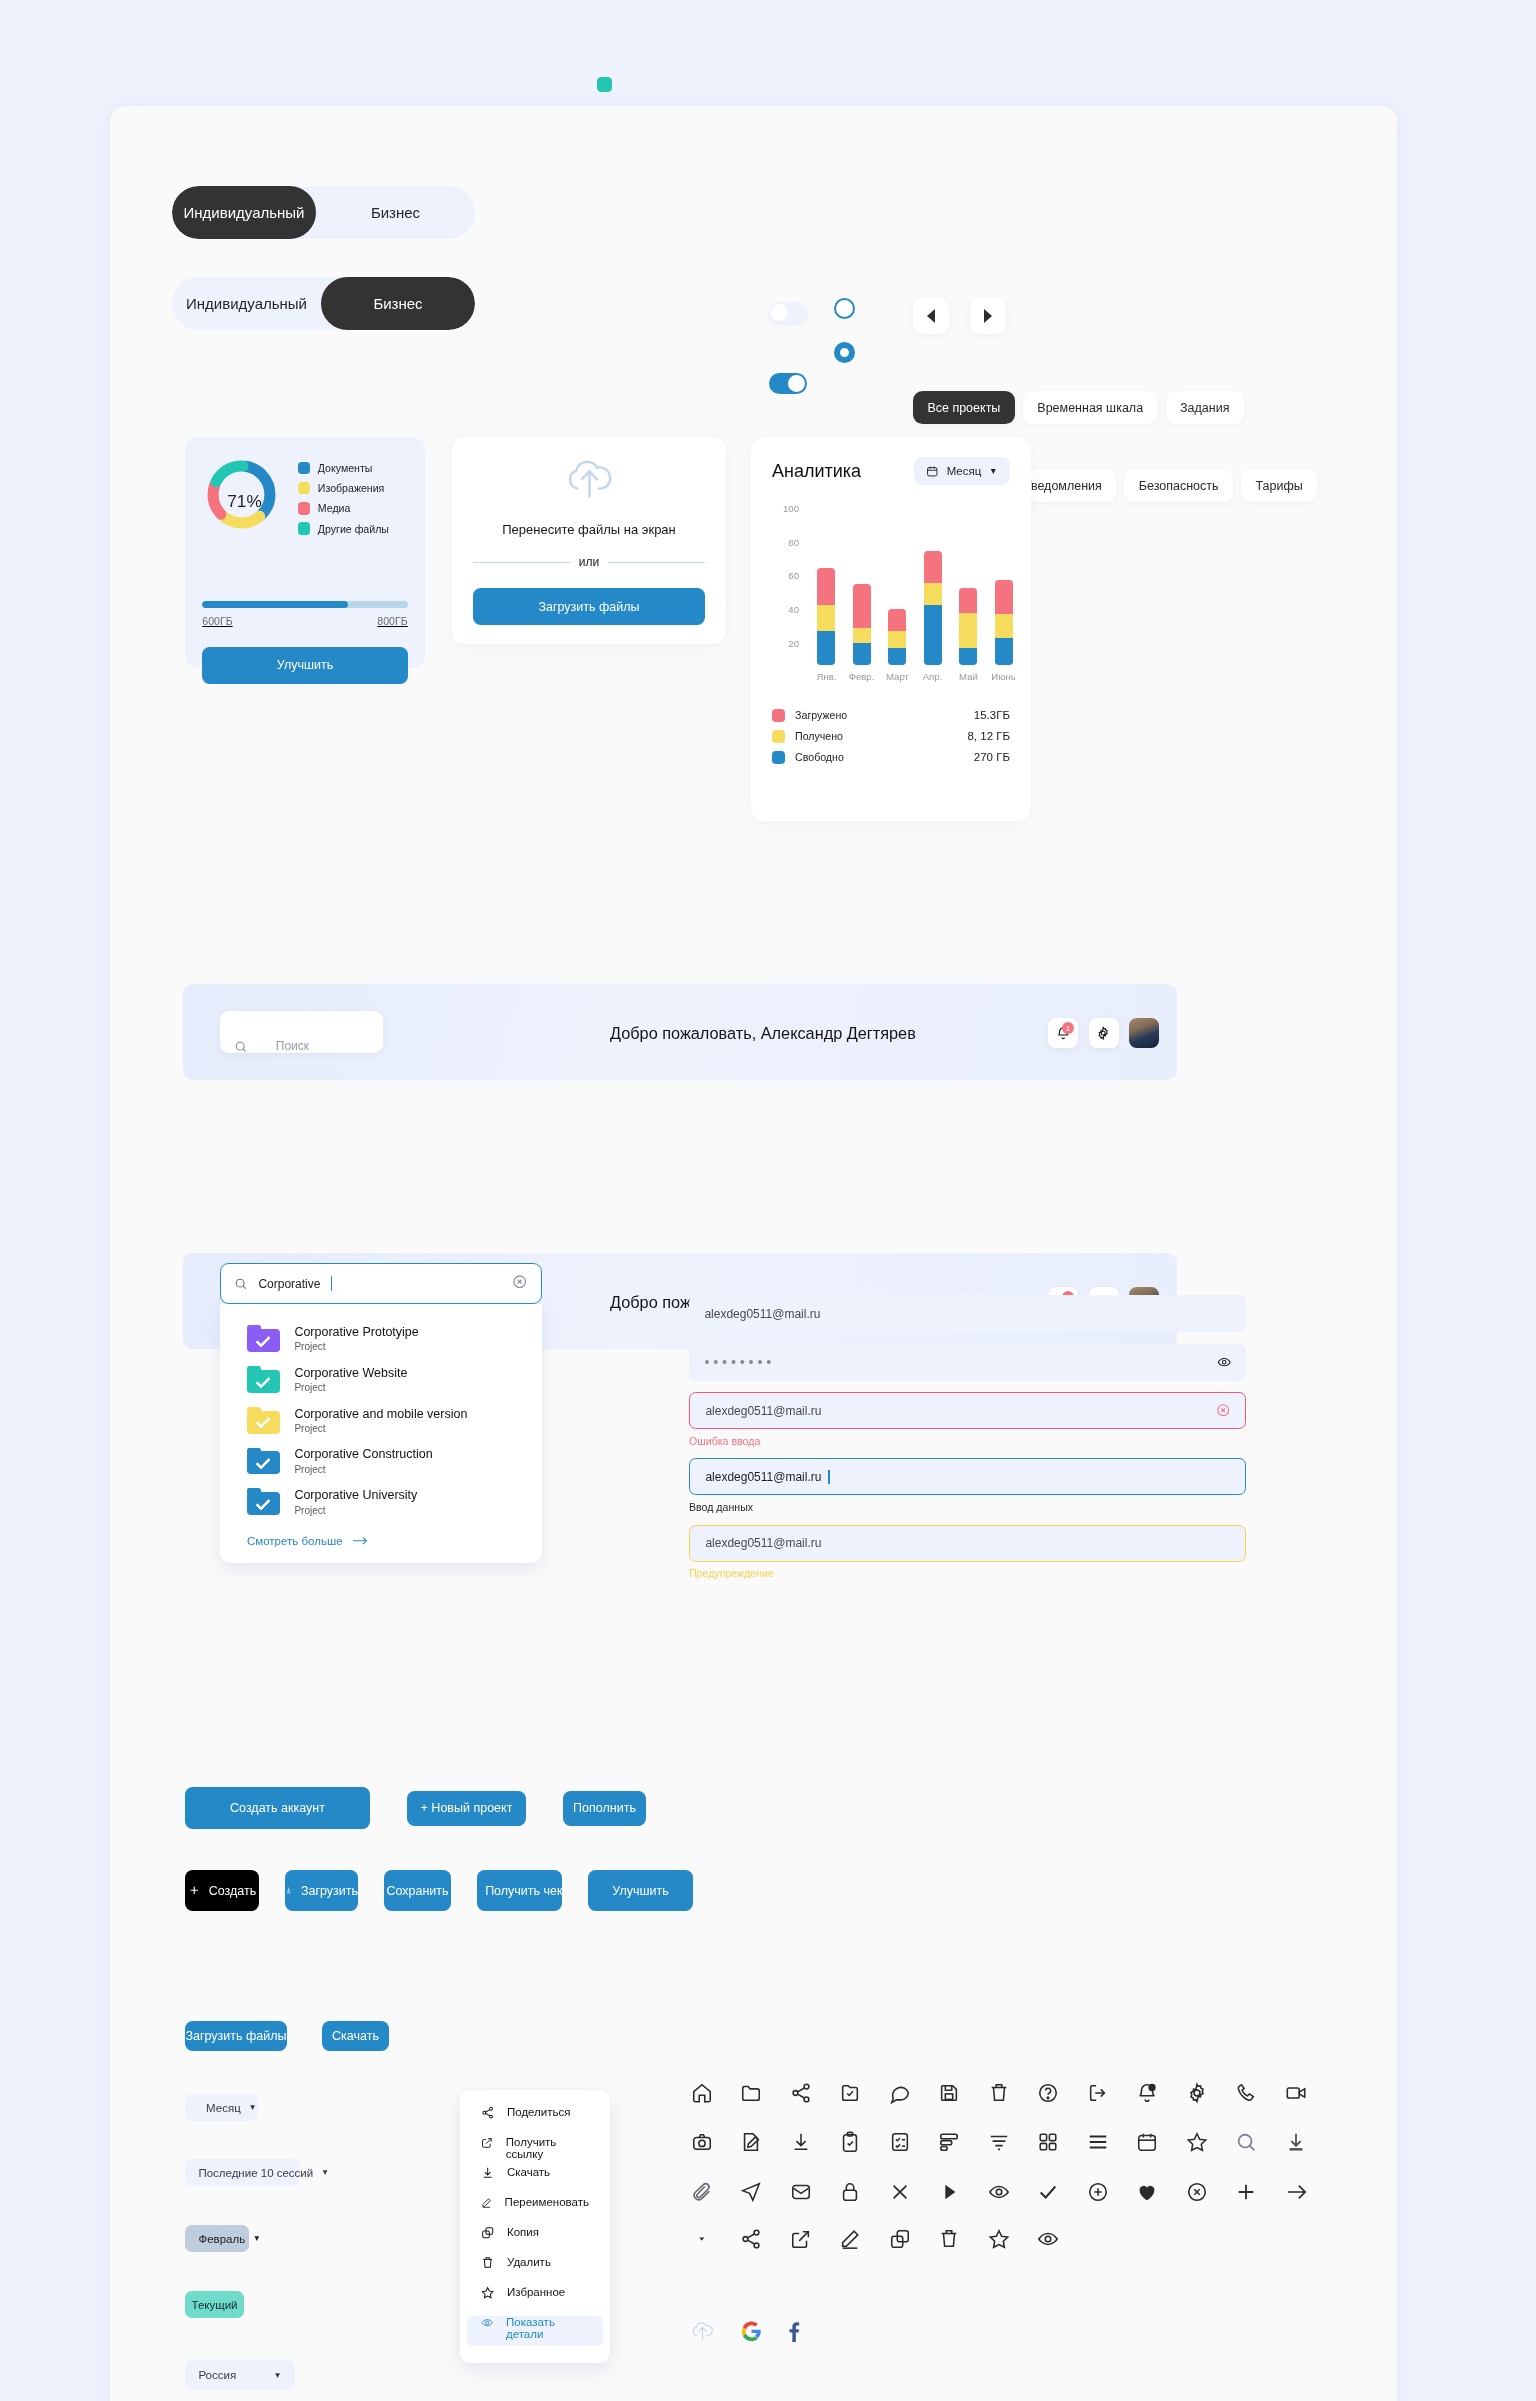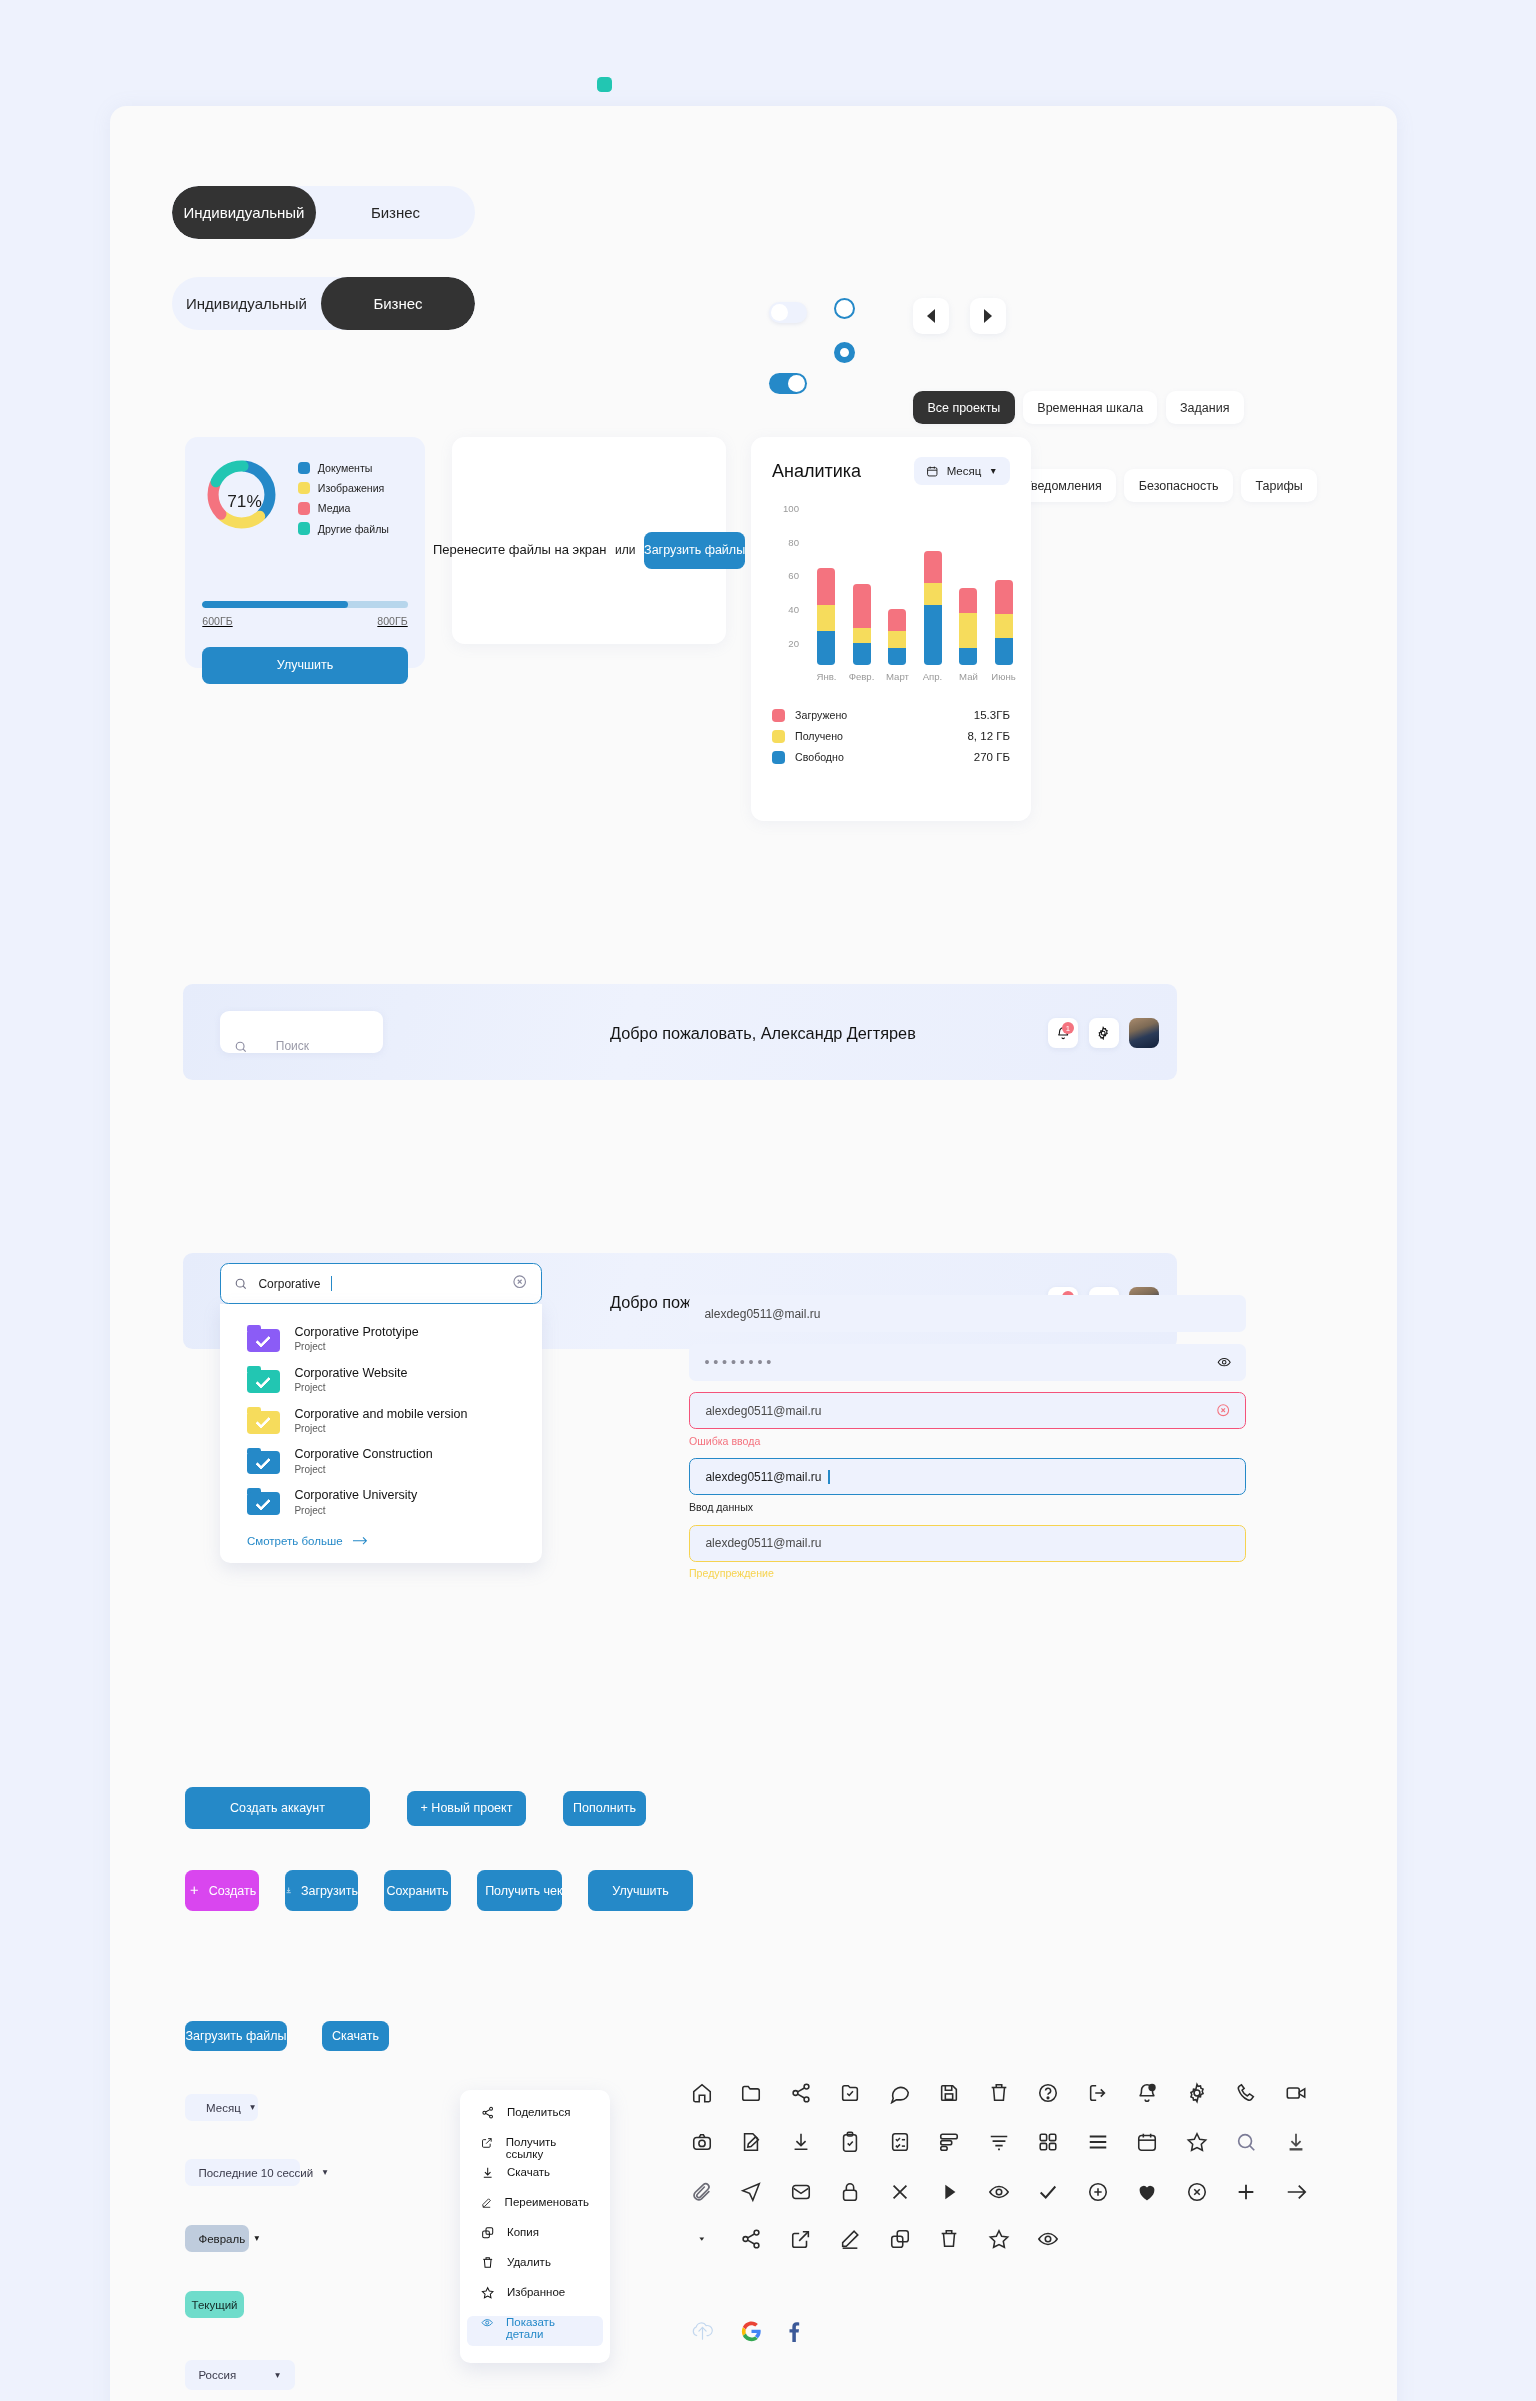--- a/index.html
+++ b/index.html
@@ -81,21 +81,21 @@
   .legend-label { font-size: 10.6px; color:#1e1e1e; white-space:nowrap; }
 
   .bar-track { height: 6.7px; border-radius: 4.8px; background:#b7d6ec; width: 100%; position: relative; overflow:hidden; }
   .bar-fill  { height: 100%; border-radius: 4.8px; background:#2589c8; }
 
   .btn-primary {
     background:#2589c8; color:#fff; border-radius: 7.7px;
     display:flex; align-items:center; justify-content:center; gap:8.6px;
     font-size: 12.5px; white-space: nowrap; border:none; cursor:pointer;
   }
-  .btn-dark { background:#d946ef; }
+  .btn-dark { background:#000000; }
 
   .cap { font-size: 10.6px; color:#6b6b6b; }
 
   
   .pill-select {
     background:#eef2fd; border-radius: 7.7px; height: 28px;
     display:flex; align-items:center; gap:7.7px; padding: 0 12.5px;
     font-size: 11.5px; color:#1f1f1f; white-space:nowrap;
   }
 
@@ -274,21 +274,21 @@
         <div class="bar-fill" style="width:71%"></div>
       </div>
       <div style="display:flex; justify-content:space-between; margin-top:6.7px;text-decoration:underline;">
         <span class="cap">600ГБ</span>
         <span class="cap">800ГБ</span>
       </div>
     </div>
     <button class="btn-primary" style="margin-top:20px; width:100%; height:37px;">Улучшить</button>
   </div>
 
-  <div class="abs card" style="left:342px; top:331px; width:274px; height:207px; padding:19px 21px; display:flex; align-items:center; justify-content:center;">
+  <div class="abs card" style="left:342px; top:331px; width:274px; height:207px; padding:19px 21px; display:flex; flex-direction:column; align-items:center; justify-content:center;">
     <svg width="57" height="48" viewBox="0 0 60 50" fill="none" stroke="#c3d7ee" stroke-width="2.6" stroke-linecap="round" stroke-linejoin="round">
       <path d="M17 34 a10 10 0 0 1 -1 -19 a12 12 0 0 1 22 -3 a9 9 0 0 1 5 22 l-3 0"></path>
       <path d="M30 42 V16"></path>
         <path d="M22 24 l8 -8 l8 8"></path>
     </svg>
     <div style="font-size:13px; color:#161616; margin-top:18px; white-space:nowrap;">Перенесите  файлы на экран</div>
     <div style="display:flex; align-items:center; gap:8.6px; width:100%; margin-top:18px;">
       <span style="flex:1; height:1px; background:#c3d7ee;"></span>
       <span style="font-size:12px; color:#1a1a1a;">или</span>
       <span style="flex:1; height:1px; background:#c3d7ee;"></span>

